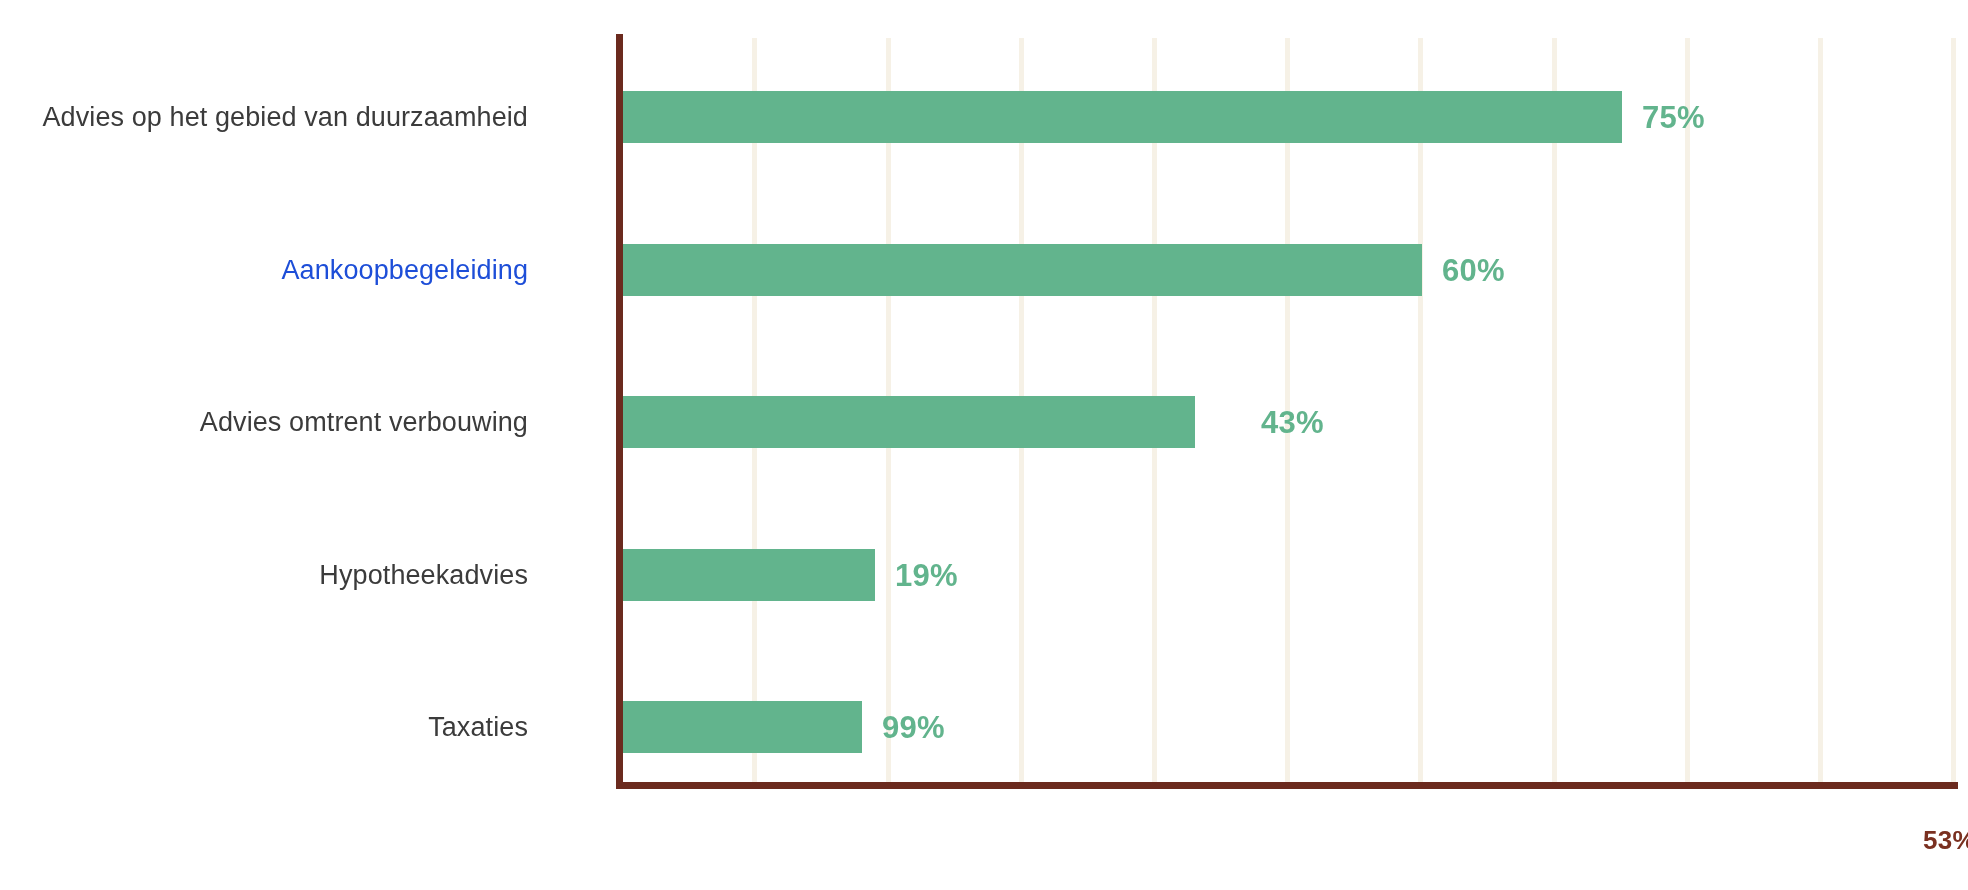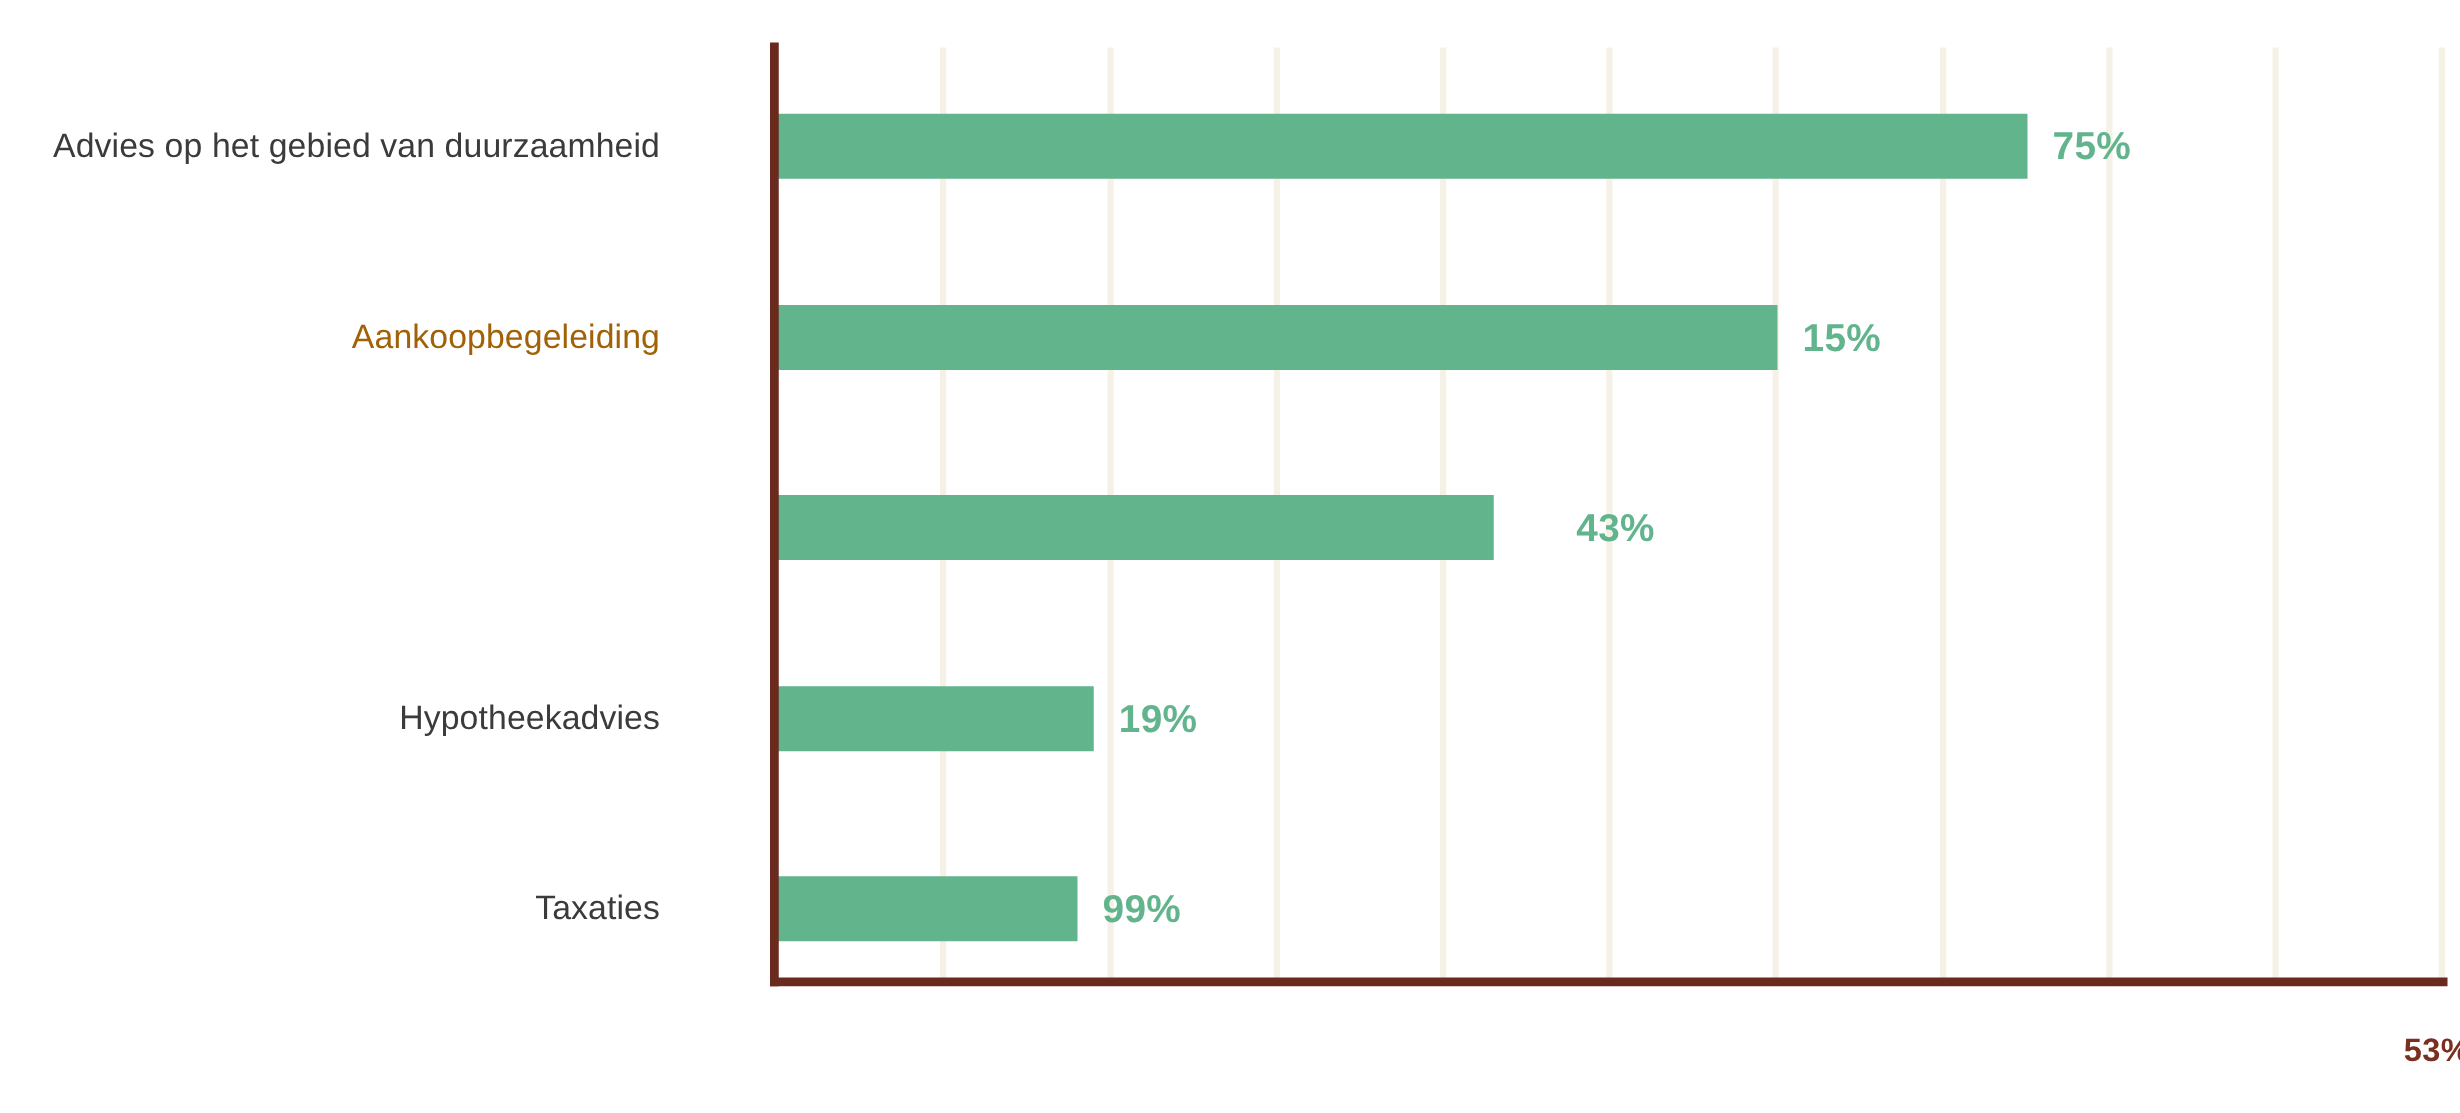--- a/index.html
+++ b/index.html
@@ -101,21 +101,22 @@
     line-height: 1;
     transform: translateY(-50%);
   }
 </style>
 </head>
 <body>
 
 <div id="chart-root" style="background: rgb(255, 255, 255); padding-left: 16px;">
 
   <div class="cat-label" style="top: 117px; color: rgb(59, 59, 59);">Advies op het gebied van duurzaamheid</div>
-  <div class="cat-label" style="top: 270px; color: #a16207;">Aankoopbegeleiding</div>
+  <div class="cat-label" style="top: 270px; color: #1d4ed8;">Aankoopbegeleiding</div>
+  <div class="cat-label" style="top: 422px; color: rgb(59, 59, 59);">Advies omtrent verbouwing</div>
   <div class="cat-label" style="top: 575px; color: rgb(59, 59, 59);">Hypotheekadvies</div>
   <div class="cat-label" style="top: 727px; color: rgb(59, 59, 59); text-align: right;">Taxaties</div>
 
   <div id="plot-area">
     <div class="gridline" style="left: 130px; background: rgb(246, 241, 230);"></div>
     <div class="gridline" style="left: 264px; background: rgb(246, 241, 230);"></div>
     <div class="gridline" style="left: 397px; background: rgb(246, 241, 230);"></div>
     <div class="gridline" style="left: 530px; background: rgb(246, 241, 230);"></div>
     <div class="gridline" style="left: 663px; background: rgb(246, 241, 230);"></div>
     <div class="gridline" style="left: 796px; background: rgb(246, 241, 230);"></div>
@@ -124,21 +125,21 @@
     <div class="gridline" style="left: 1196px; background: rgb(246, 241, 230);"></div>
     <div class="gridline" style="left: 1329px; background: rgb(246, 241, 230);"></div>
 
     <div class="bar" style="left: 0px; top: 79px; width: 1000px; background: rgb(98, 180, 141);"></div>
     <div class="bar" style="left: 0px; top: 232px; width: 800px; background: rgb(98, 180, 141);"></div>
     <div class="bar" style="left: 0px; top: 384px; width: 573px; background: rgb(98, 180, 141);"></div>
     <div class="bar" style="left: 0px; top: 537px; width: 253px; background: rgb(98, 180, 141);"></div>
     <div class="bar" style="left: 0px; top: 689px; width: 240px; background: rgb(98, 180, 141);"></div>
 
     <div class="bar-value" style="left: 1020px; top: 79px; color: rgb(98, 180, 141);">75%</div>
-    <div class="bar-value" style="left: 820px; top: 232px; color: rgb(98, 180, 141);">15%</div>
+    <div class="bar-value" style="left: 820px; top: 232px; color: rgb(98, 180, 141);">60%</div>
     <div class="bar-value" style="left: 593px; top: 384px; color: rgb(98, 180, 141); margin-left: 46px;">43%</div>
     <div class="bar-value" style="left: 273px; top: 537px; color: rgb(98, 180, 141);">19%</div>
     <div class="bar-value" style="left: 260px; top: 689px; color: rgb(98, 180, 141);">99%</div>
   </div>
 
   <div id="y-axis-line" style="background: rgb(107, 42, 30);"></div>
   <div id="x-axis-line" style="background: rgb(107, 42, 30);"></div>
 
   <div id="axis-max-label" style="color: rgb(122, 48, 32);">53%</div>
 

